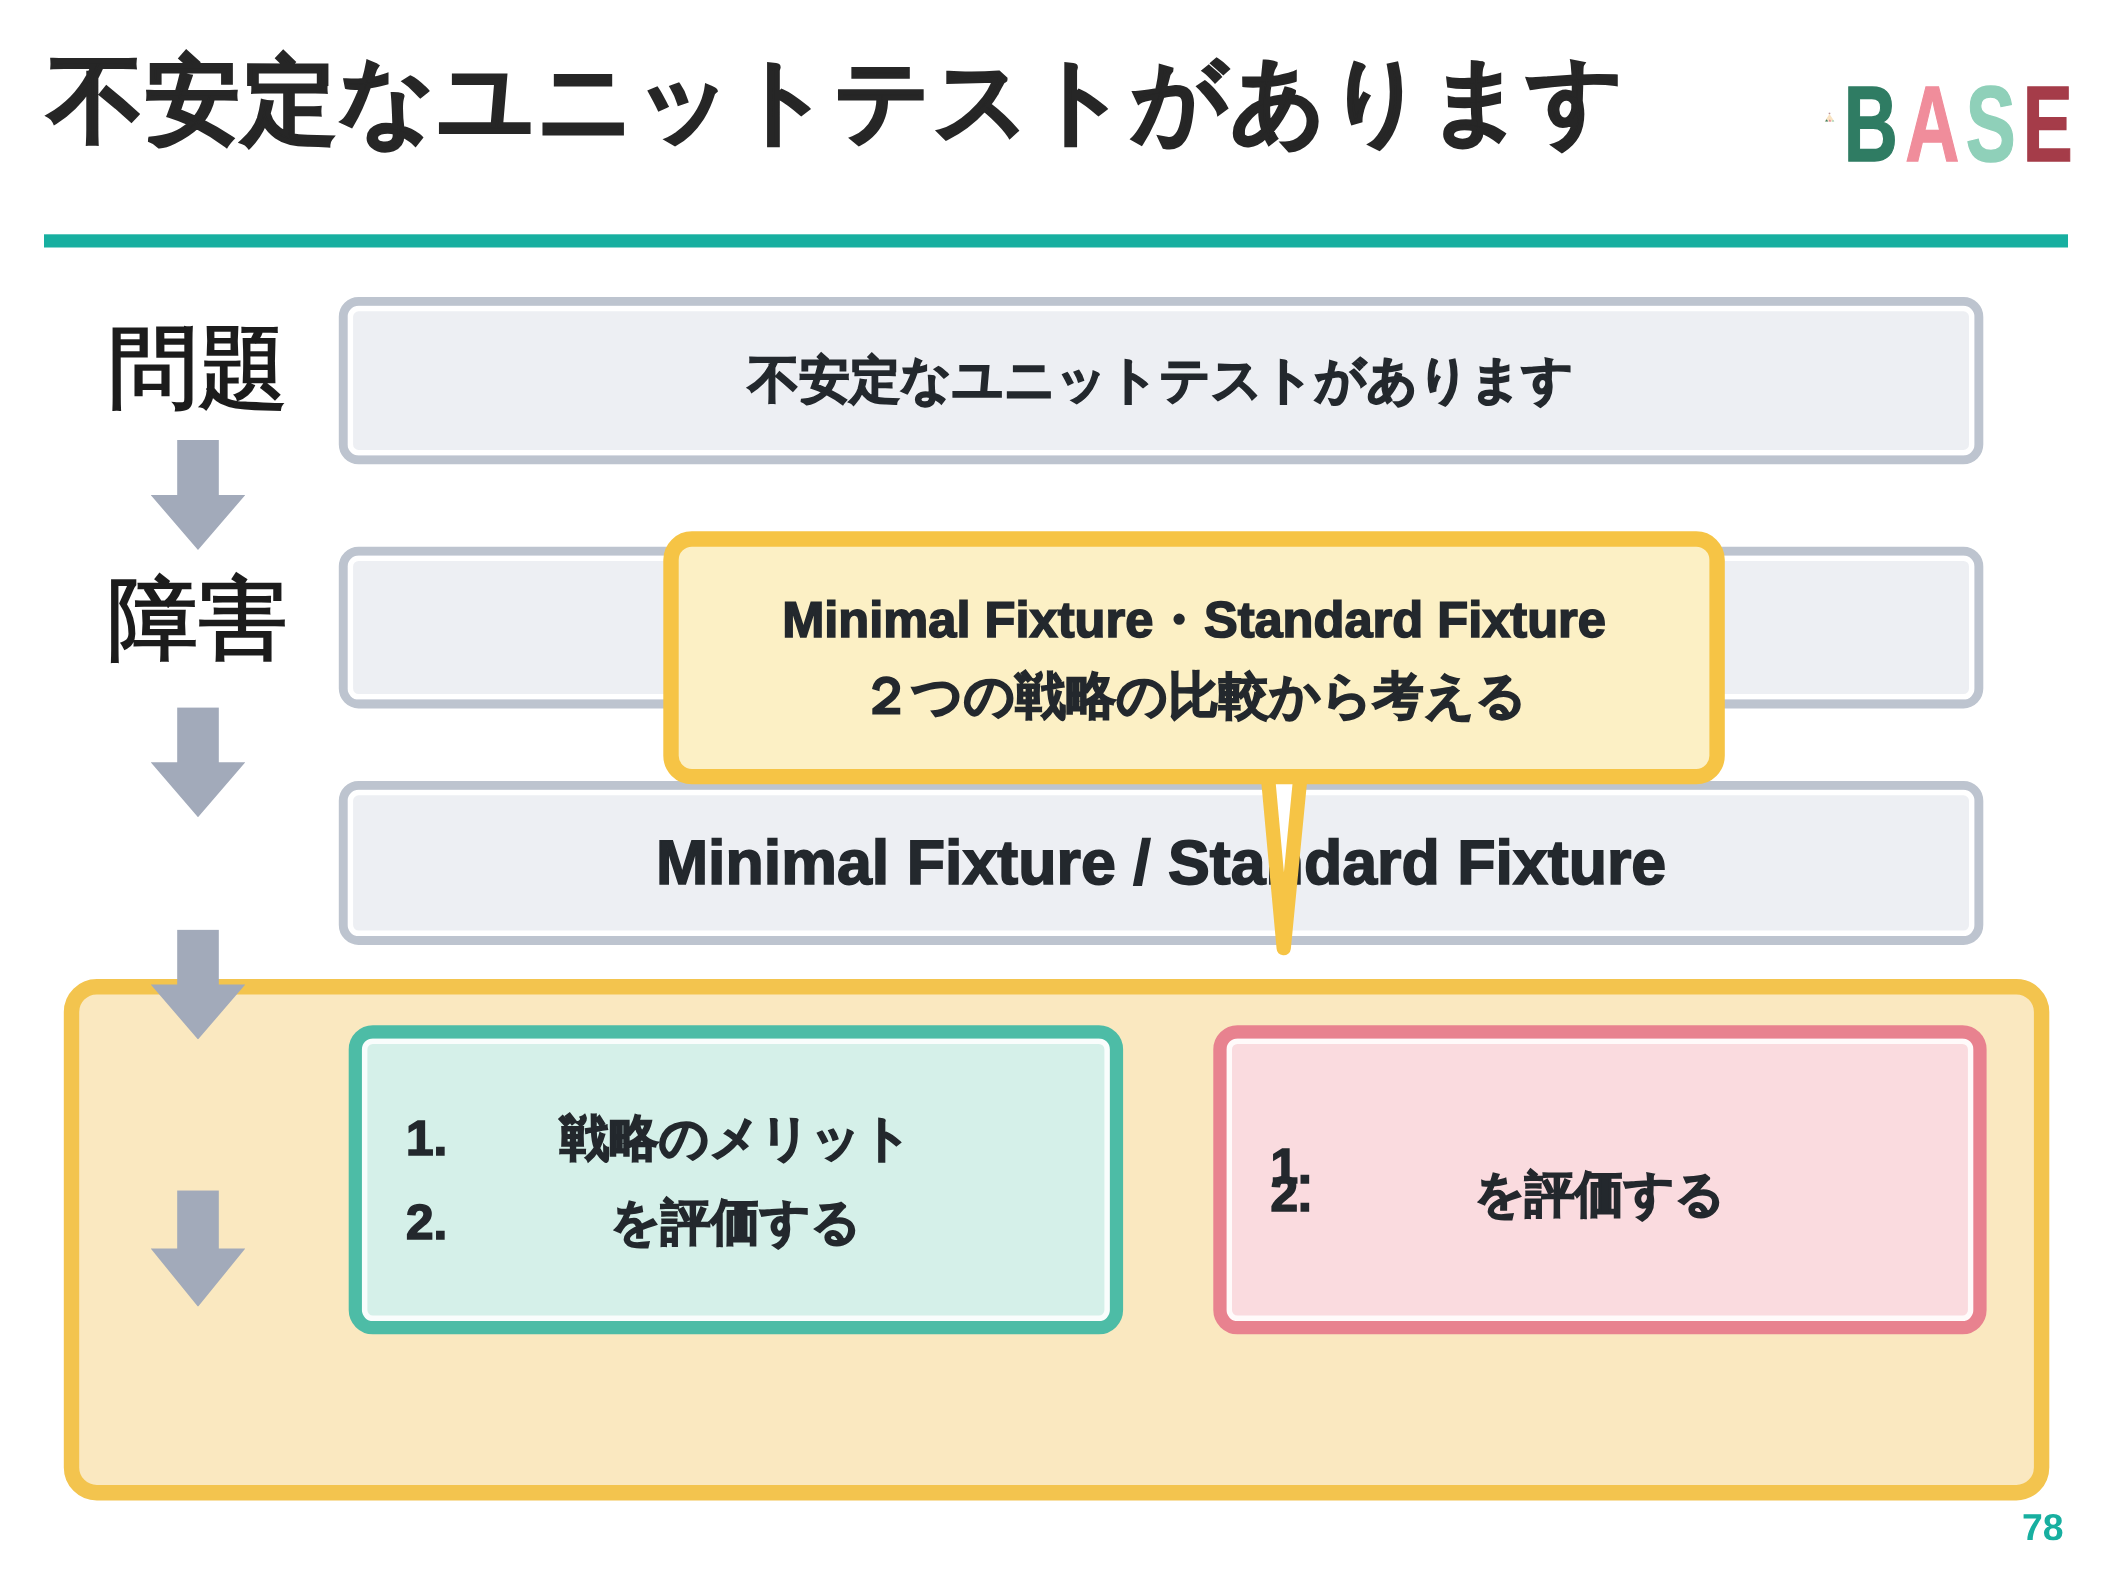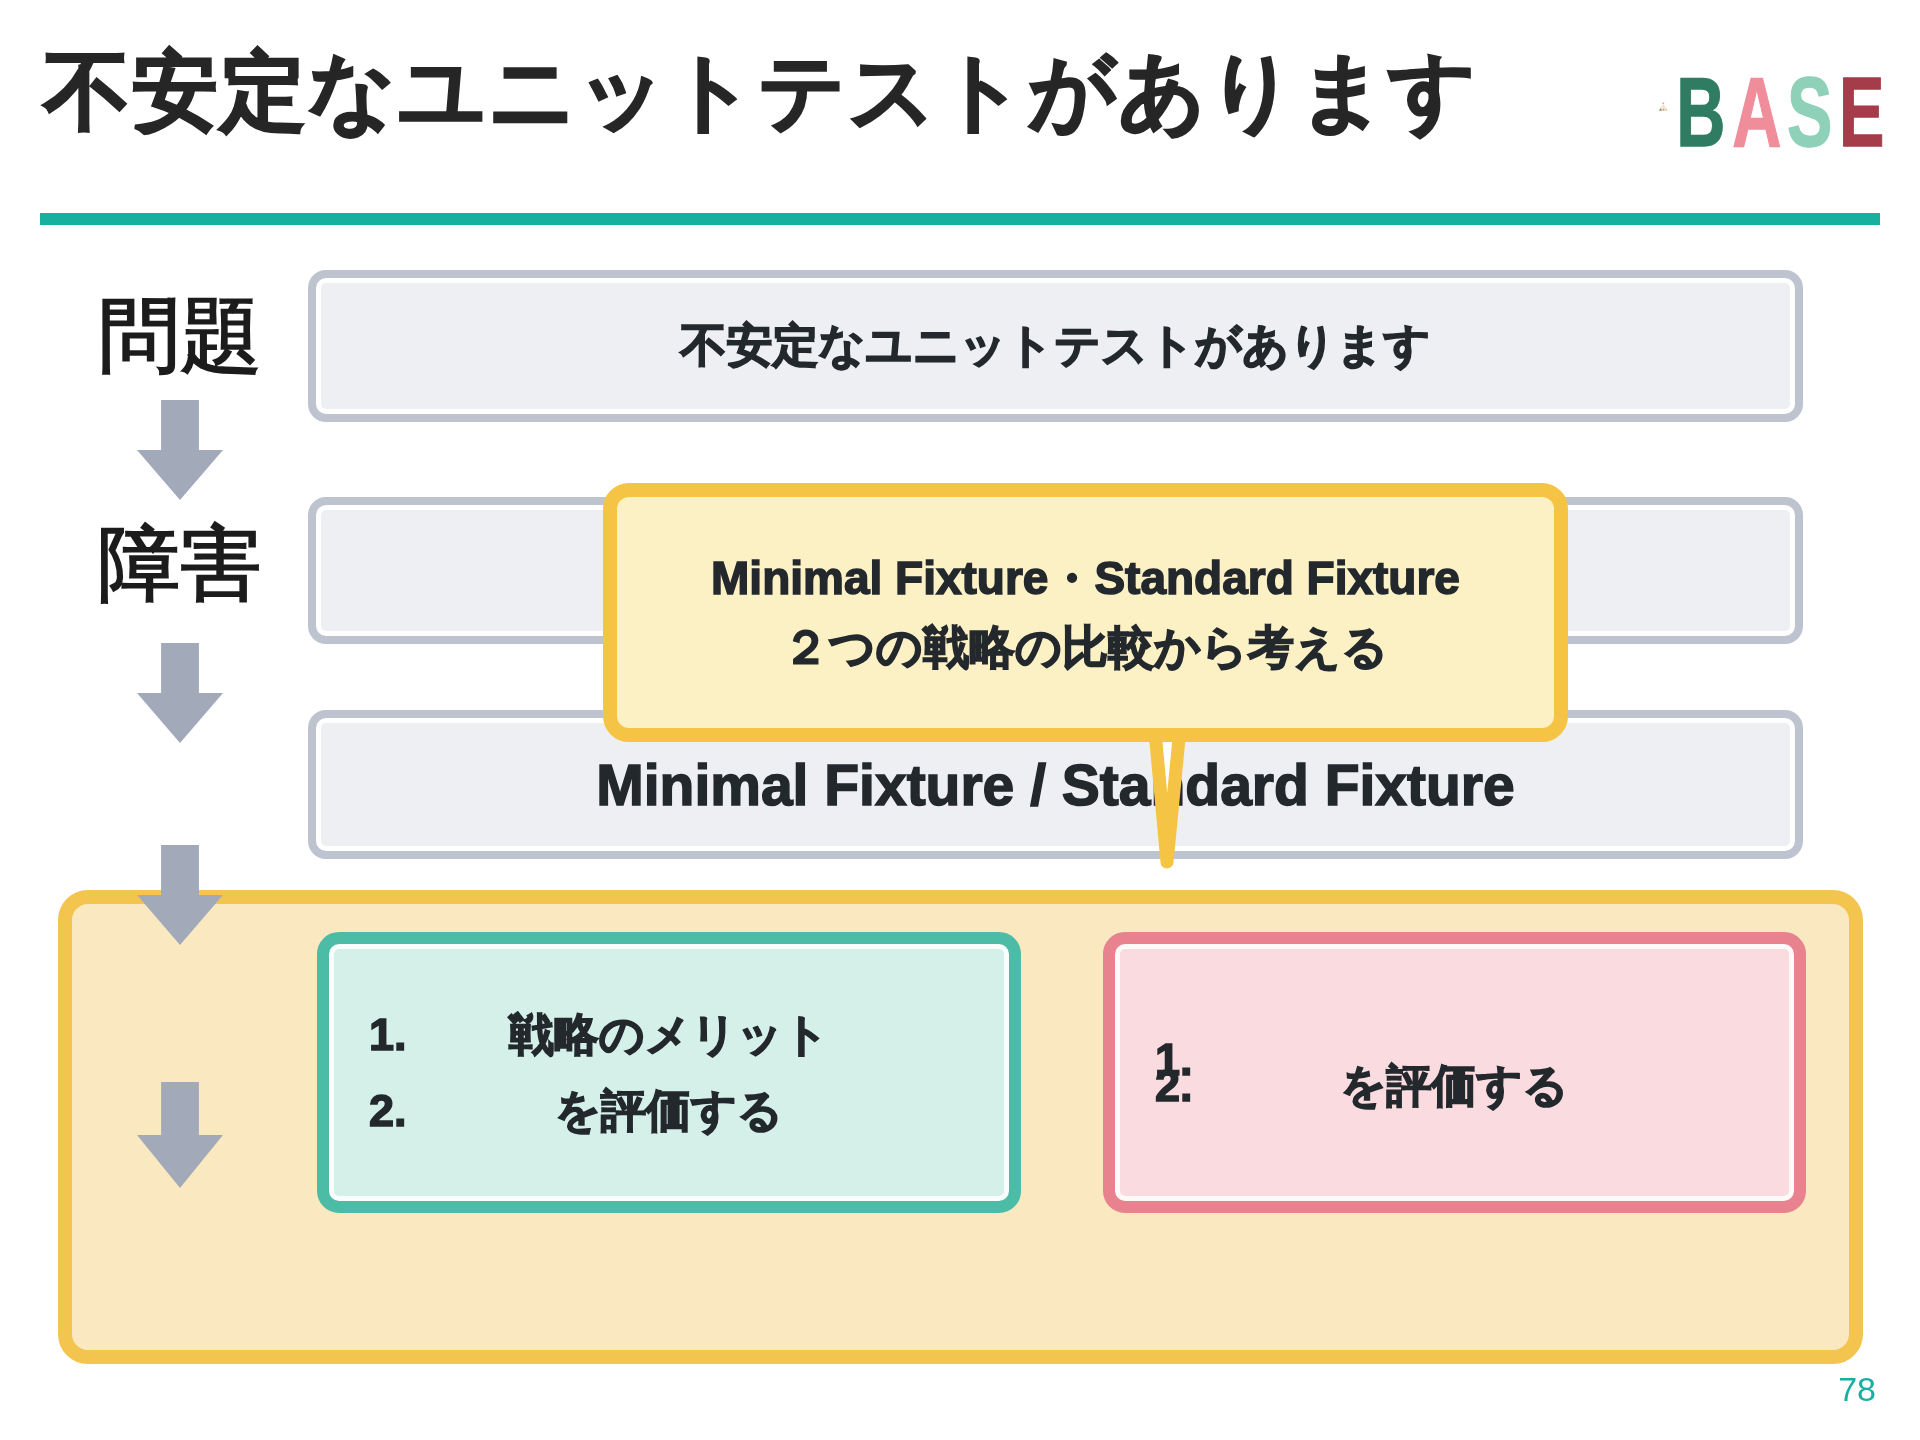--- a/index.html
+++ b/index.html
@@ -84,37 +84,37 @@
     display:flex;flex-direction:column;justify-content:center;gap:26px;
     padding:0 26px;
   }
   .eval-box.merit{left:317px;background:#D5F0E9;border:12px solid #4DBCA6;}
   .eval-box.demerit{left:1103px;width:703px;background:#FADBDF;border:12px solid #E8828F;}
   .list-line{position:relative;text-align:center;font-size:45px;font-weight:bold;
     color:#23282d;-webkit-text-stroke:1.5px #23282d;line-height:1.1;white-space:nowrap;}
   .list-line .num{position:absolute;left:14px;top:0;}
   
   .callout{
-    position:absolute;left:603px;top:483px;width:965px;height:259px;box-sizing:border-box;
+    position:absolute;left:603px;top:483px;width:965px;height:230px;box-sizing:border-box;
     background:#FCF0C5;border:14px solid #F6C445;border-radius:26px;z-index:5;
     display:flex;flex-direction:column;align-items:center;justify-content:center;gap:18px;
   }
   .callout .callout-line{
     font-size:46px;font-weight:bold;color:#23282d;-webkit-text-stroke:1.5px #23282d;
     white-space:nowrap;line-height:1.1;
   }
   .callout-tail{position:absolute;left:1138px;top:669px;z-index:5;}
   
   .footer-copyright{
     position:absolute;left:0;right:0;top:1372px;text-align:center;
     font-size:27px;font-weight:bold;color:#17AFA0;
   }
   .page-number{
     position:absolute;right:44px;top:1370px;
-    font-size:34px;font-weight:normal;color:#17AFA0;
+    font-size:34px;font-weight:bold;color:#17AFA0;
   }
 </style>
 </head>
 <body>
 
 <div class="slide">
 
   <div class="title">不安定なユニットテストがあります</div>
 
   <div class="logo">

